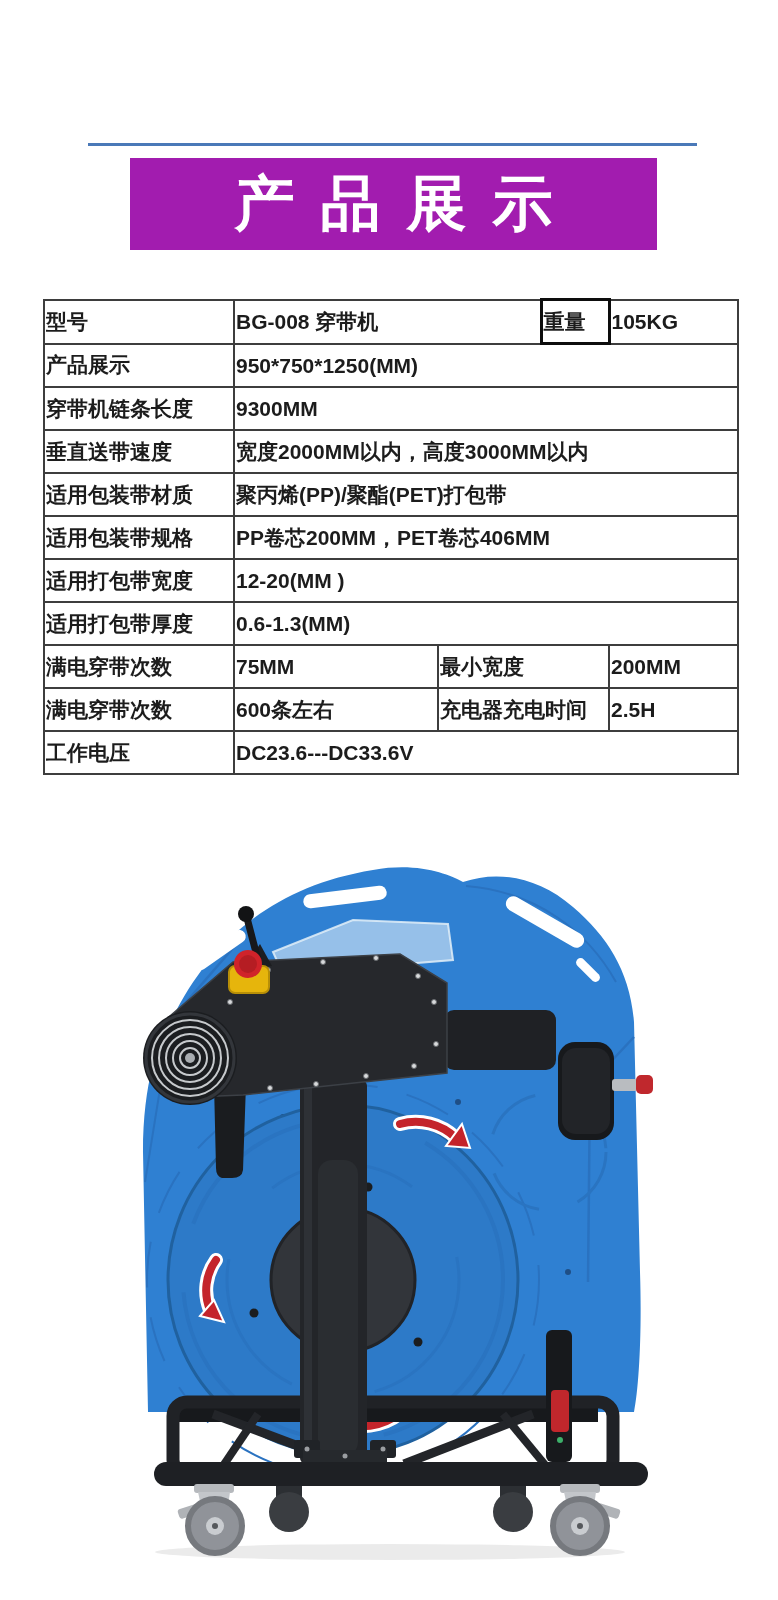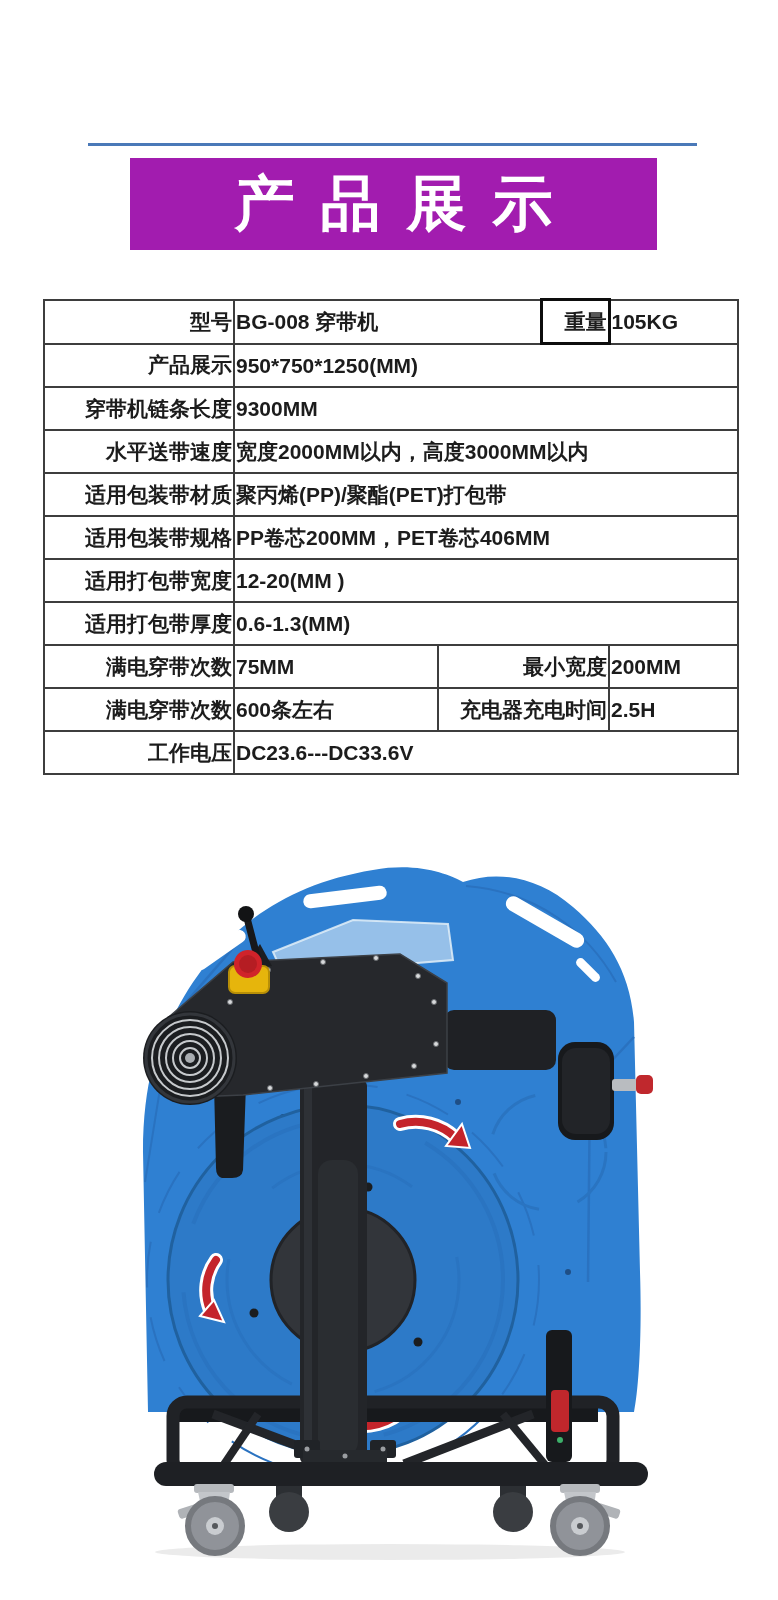--- a/index.html
+++ b/index.html
@@ -12,21 +12,21 @@
   
   .banner{position:absolute;left:130px;top:158px;width:527px;height:92px;background:#a21caf;
           display:flex;align-items:center;justify-content:center;}
   .banner-title{color:#ffffff;font-size:60px;font-weight:bold;letter-spacing:26px;padding-left:26px;line-height:1;}
 
   
   .spec-table{position:absolute;left:43px;top:298px;width:694px;border-collapse:collapse;table-layout:fixed;
               border:2px solid #3d3d3d;color:#1c1c1c;}
   .spec-table td{border:2px solid #3d3d3d;height:39px;font-size:21px;font-weight:bold;
                  overflow:hidden;white-space:nowrap;vertical-align:middle;}
-  .spec-table td.lbl{text-align:right;}
+  .spec-table td.lbl{text-align:left;}
   .spec-table td.val{text-align:left;}
   .spec-table td.thick{border:3px solid #0d0d0d;}
 
   
   .product-figure{position:absolute;left:118px;top:852px;width:545px;height:710px;}
 </style>
 </head>
 <body>
 
 <div class="page">
@@ -54,21 +54,21 @@
     </tr>
     <tr>
       <td class="lbl">产品展示</td>
       <td class="val" colspan="4">950*750*1250(MM)</td>
     </tr>
     <tr>
       <td class="lbl">穿带机链条长度</td>
       <td class="val" colspan="4">9300MM</td>
     </tr>
     <tr>
-      <td class="lbl">水平送带速度</td>
+      <td class="lbl">垂直送带速度</td>
       <td class="val" colspan="4">宽度2000MM以内，高度3000MM以内</td>
     </tr>
     <tr>
       <td class="lbl">适用包装带材质</td>
       <td class="val" colspan="4">聚丙烯(PP)/聚酯(PET)打包带</td>
     </tr>
     <tr>
       <td class="lbl">适用包装带规格</td>
       <td class="val" colspan="4">PP卷芯200MM，PET卷芯406MM</td>
     </tr>

